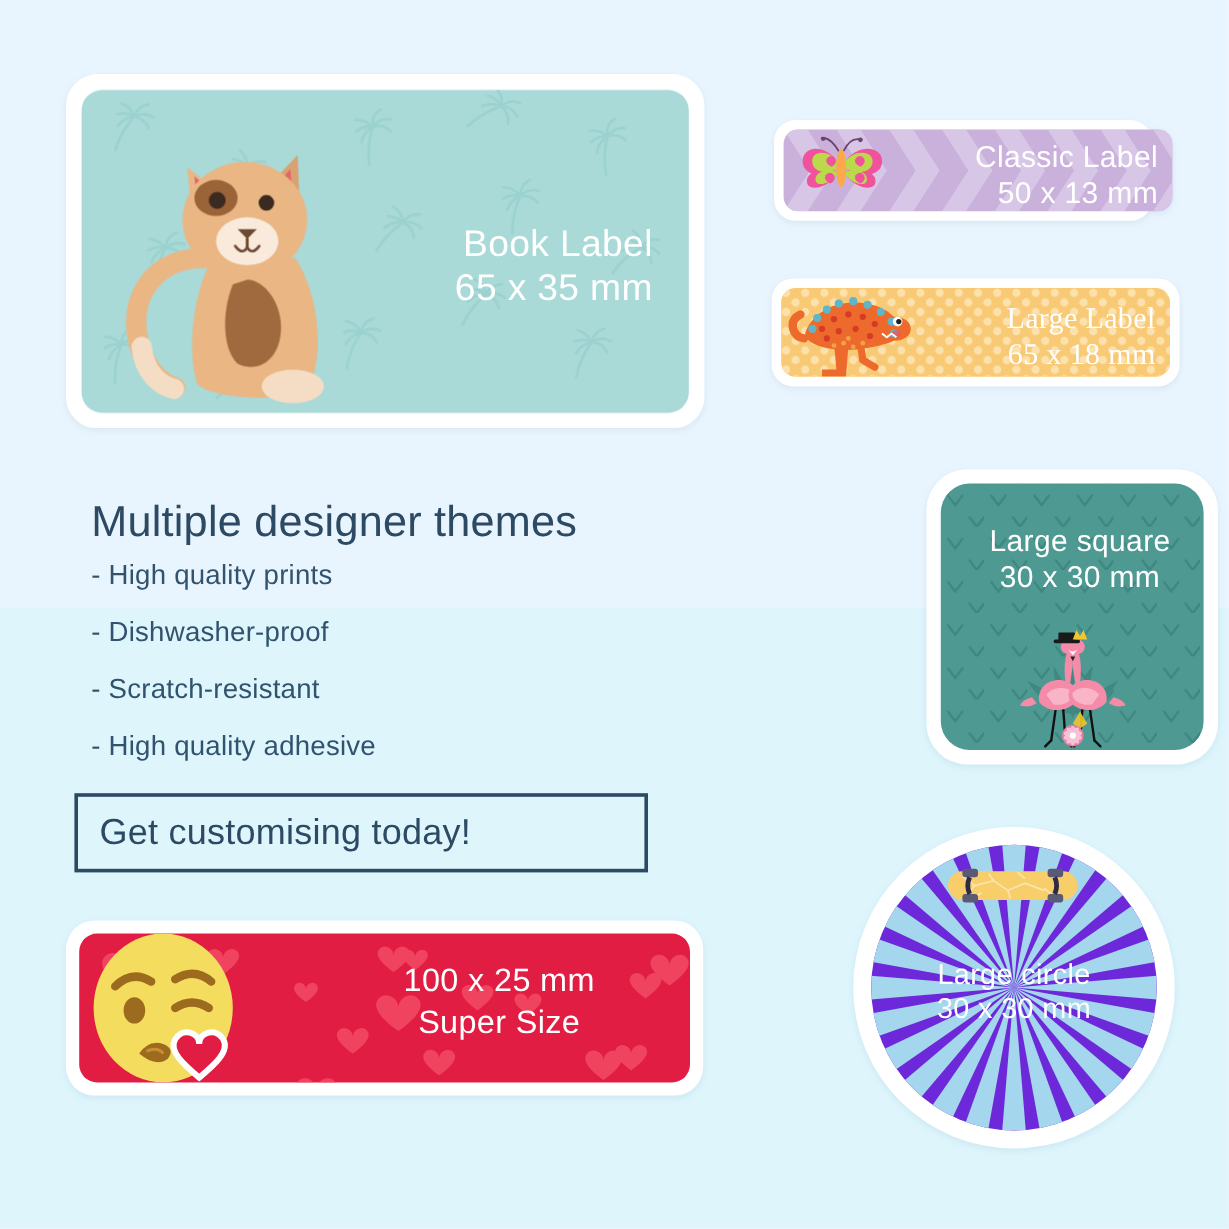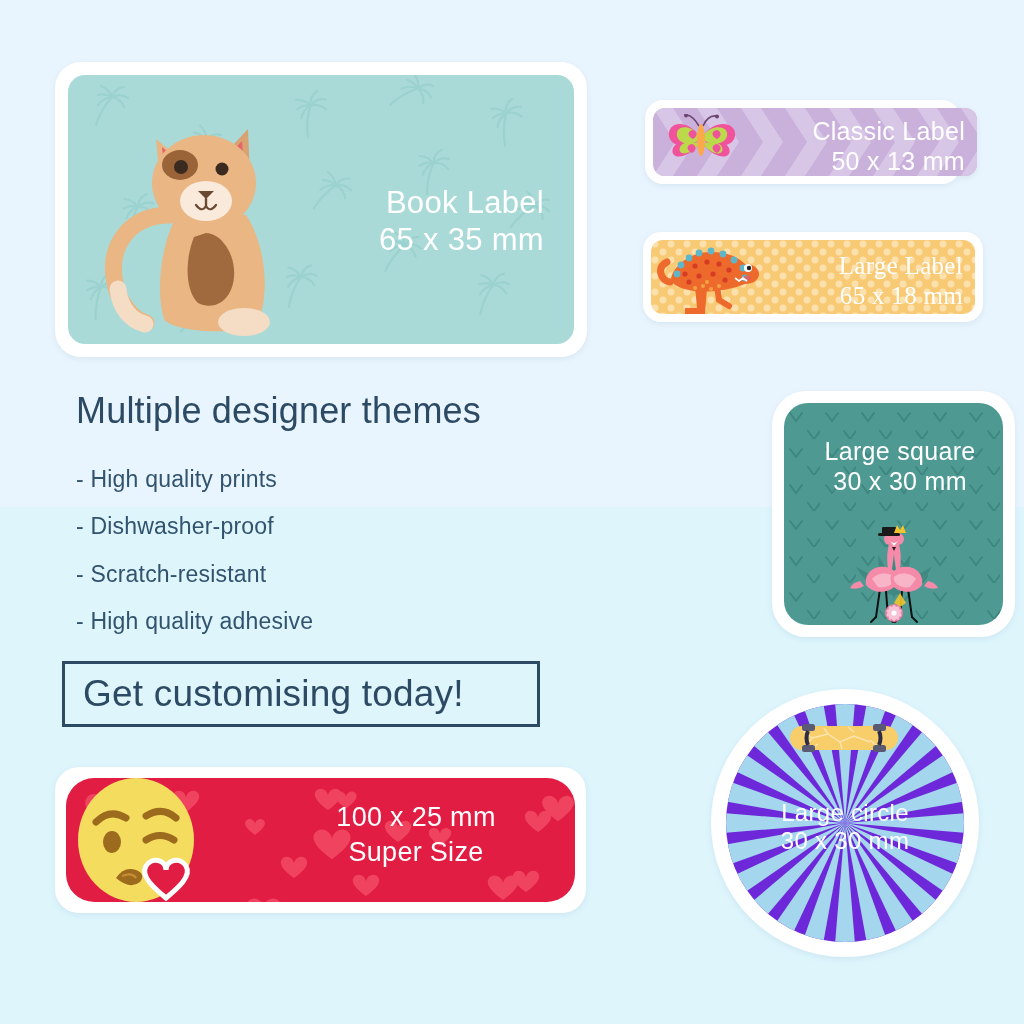--- a/index.html
+++ b/index.html
@@ -81,40 +81,40 @@
   #circle-sticker { left: 711px; top: 689px; width: 268px; height: 268px; border-radius: 50%; }
   #circle-sticker .inner {
     left: 15px; top: 15px; width: 238px; height: 238px; border-radius: 50%;
     background: #6d28d9;
   }
   #circle-text { left: 12px; top: 95px; width: 214px; font-size: 24px; text-align: center; }
 
   
   #super-sticker { left: 55px; top: 767px; width: 531px; height: 146px; border-radius: 24px; }
   #super-sticker .inner {
-    left: 11px; top: 11px; width: 509px; height: 124px; border-radius: 28px;
+    left: 11px; top: 11px; width: 509px; height: 124px; border-radius: 15px;
     background: #E21D43;
   }
   #super-text { left: 200px; top: 22px; width: 300px; font-size: 27px; text-align: center; line-height: 1.3; }
 
   
-  .copy { position: absolute; color: #2C4A63; }
+  .copy { position: absolute; color: #2C4A63; margin-top: 24px; }
   #headline { left: 76px; top: 390px; font-size: 36px; font-weight: 400; letter-spacing: .2px; }
   .bullet { position: absolute; left: 76px; font-size: 23px; letter-spacing: .2px; color: #31536E; }
   #bullet-0 { top: 466px; }
   #bullet-1 { top: 513px; text-align: center; }
   #bullet-2 { top: 561px; }
   #bullet-3 { top: 608px; }
 
   #cta-box {
     position: absolute; left: 62px; top: 661px; width: 478px; height: 66px;
     border: 3px solid #2C4A63;
     display: flex; align-items: center; padding-left: 18px;
   }
-  #cta-text { font-size: 37px; color: #2C4A63; letter-spacing: .2px; }
+  #cta-text { font-size: 30px; color: #2C4A63; letter-spacing: .2px; }
 </style>
 </head>
 <body>
 
 <div id="stage">
   <div class="bg-lower"></div>
 
   <div class="sticker" id="book-sticker">
     <div class="inner">
 

